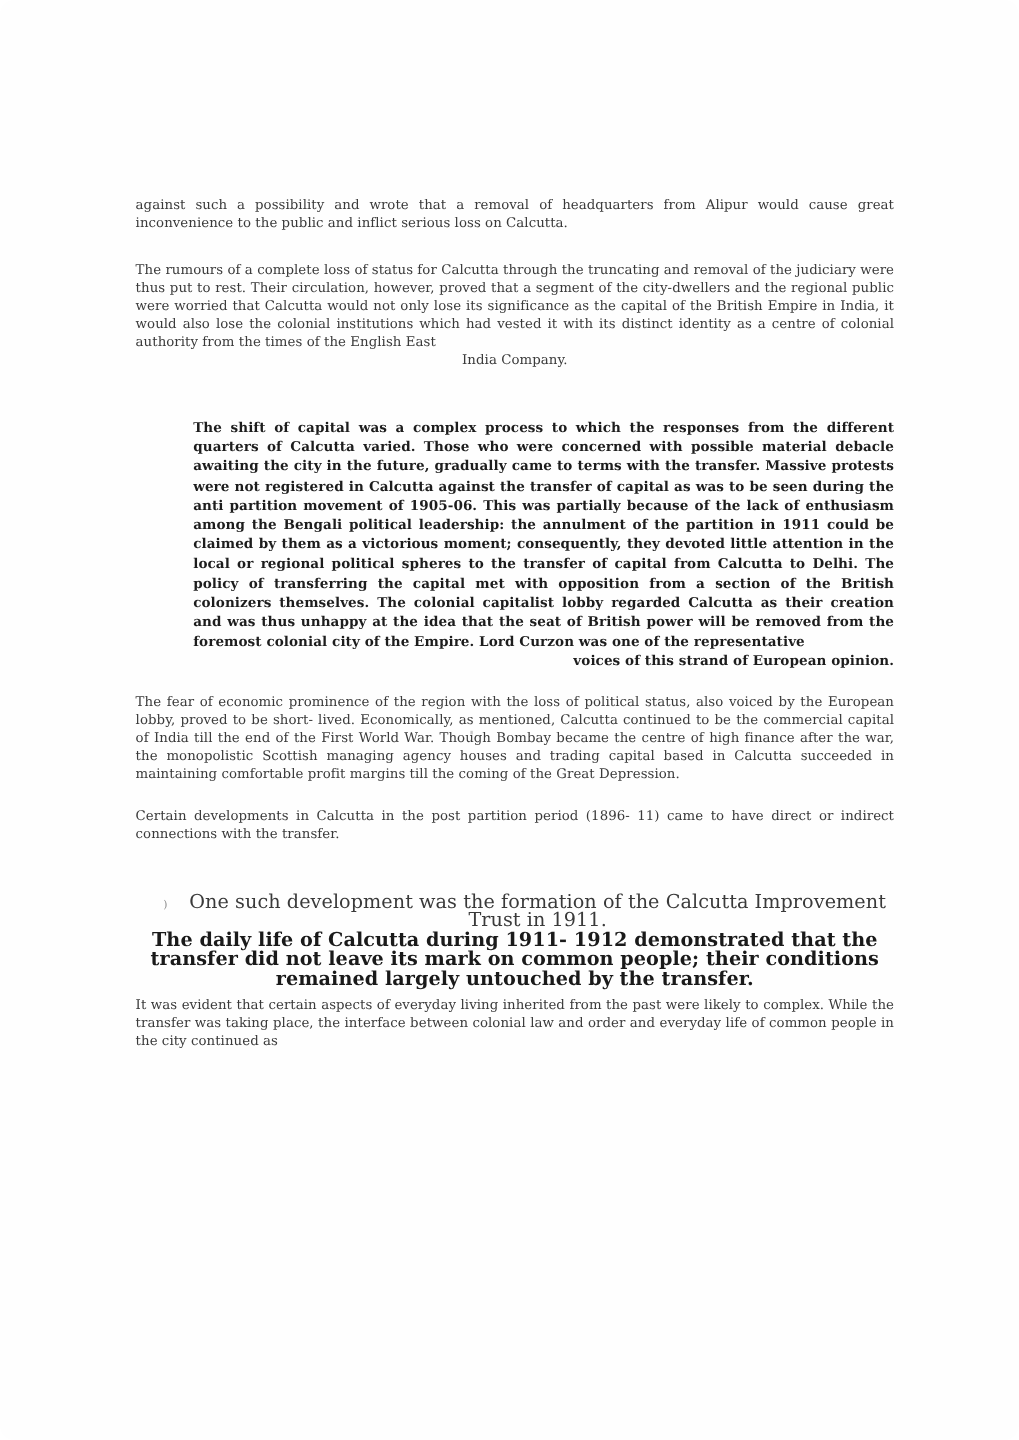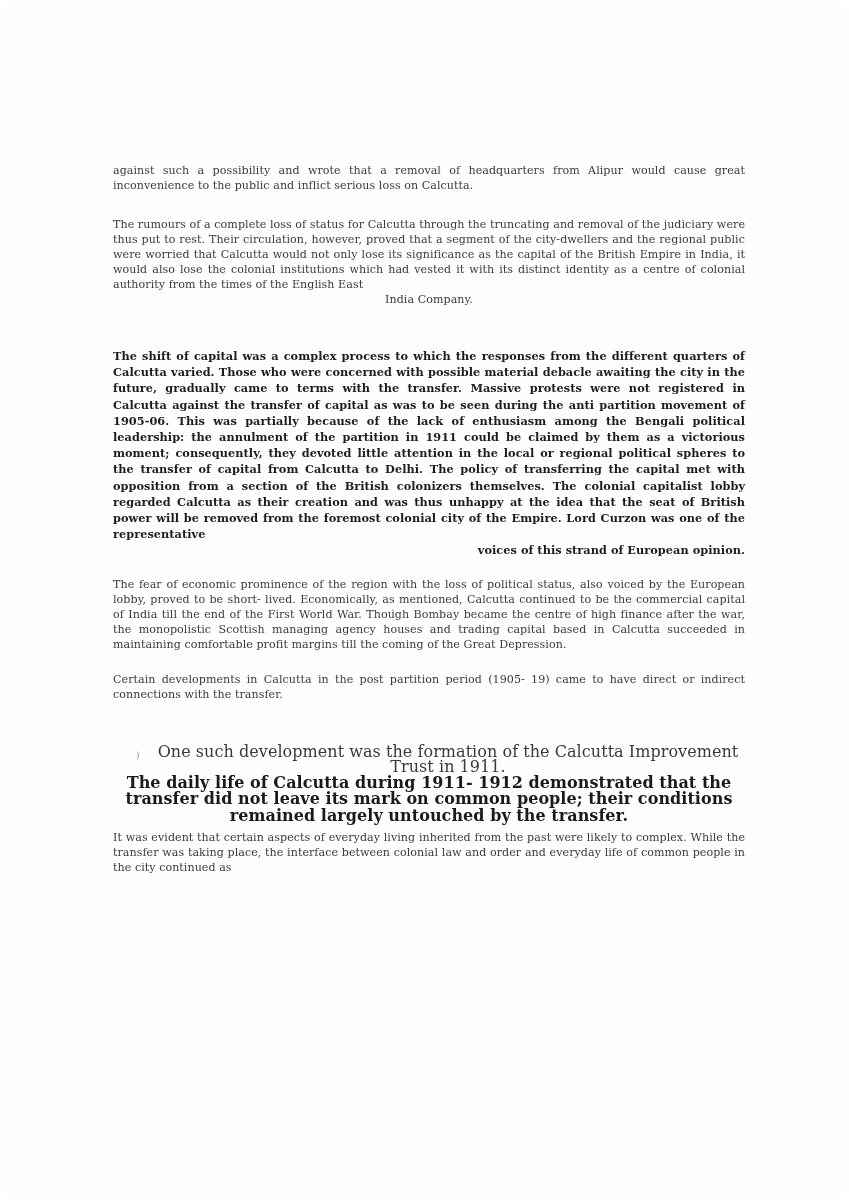--- a/index.html
+++ b/index.html
@@ -50,20 +50,21 @@
   }
 
   
   .p-bold {
     font-weight: 700;
     color: #1d1d1d;
     font-size: 11.3px;
     line-height: 16.2px;
     text-align: justify;
     text-justify: inter-word;
+    margin-left: 48px;
   }
   .p-bold .lastline {
     display: block;
     text-align: right;
   }
 
   .p-bold-small {
     font-weight: 700;
     color: #1a1a1a;
     font-size: 16px;
@@ -117,21 +118,21 @@
 
   <div class="blk" style="top:348px;">
     <p class="para p-bold"><span>The shift of capital was a complex process to which the responses from the different quarters of Calcutta varied. Those who were concerned with possible material debacle awaiting the city in the future, gradually came to terms with the transfer. Massive protests were not registered in Calcutta against the transfer of capital as was to be seen during the anti partition movement of 1905-06. This was partially because of the lack of enthusiasm among the Bengali political leadership: the annulment of the partition in 1911 could be claimed by them as a victorious moment; consequently, they devoted little attention in the local or regional political spheres to the transfer of capital from Calcutta to Delhi. The policy of transferring the capital met with opposition from a section of the British colonizers themselves. The colonial capitalist lobby regarded Calcutta as their creation and was thus unhappy at the idea that the seat of British power will be removed from the foremost colonial city of the Empire. Lord Curzon was one of the representative</span><span class="lastline">voices of this strand of European opinion.</span></p>
   </div>
 
   <div class="blk" style="top:577px;">
     <p class="para p-justify">The fear of economic prominence of the region with the loss of political status, also voiced by the European lobby, proved to be short- lived. Economically, as mentioned, Calcutta continued to be the commercial capital of India till the end of the First World War. Though Bombay became the centre of high finance after the war, the monopolistic Scottish managing agency houses and trading capital based in Calcutta succeeded in maintaining comfortable profit margins till the coming of the Great Depression.</p>
   </div>
 
   <div class="blk" style="top:672px;">
-    <p class="para p-justify">Certain developments in Calcutta in the post partition period (1905- 19) came to have direct or indirect connections with the transfer.</p>
+    <p class="para p-justify">Certain developments in Calcutta in the post partition period (1896- 11) came to have direct or indirect connections with the transfer.</p>
   </div>
 
   <div class="blk" style="top:744px;">
     <p class="para p-indent-line">One such development was the formation of the Calcutta Improvement Trust in 1911.</p>
   </div>
 
   <div class="artifact" style="left:136px; top:751px;">)</div>
 
   <div class="blk" style="top:775px;">
     <p class="para p-bold-small">The daily life of Calcutta during 1911- 1912 demonstrated that the transfer did not leave its mark on common people; their conditions remained largely untouched by the transfer.</p>

